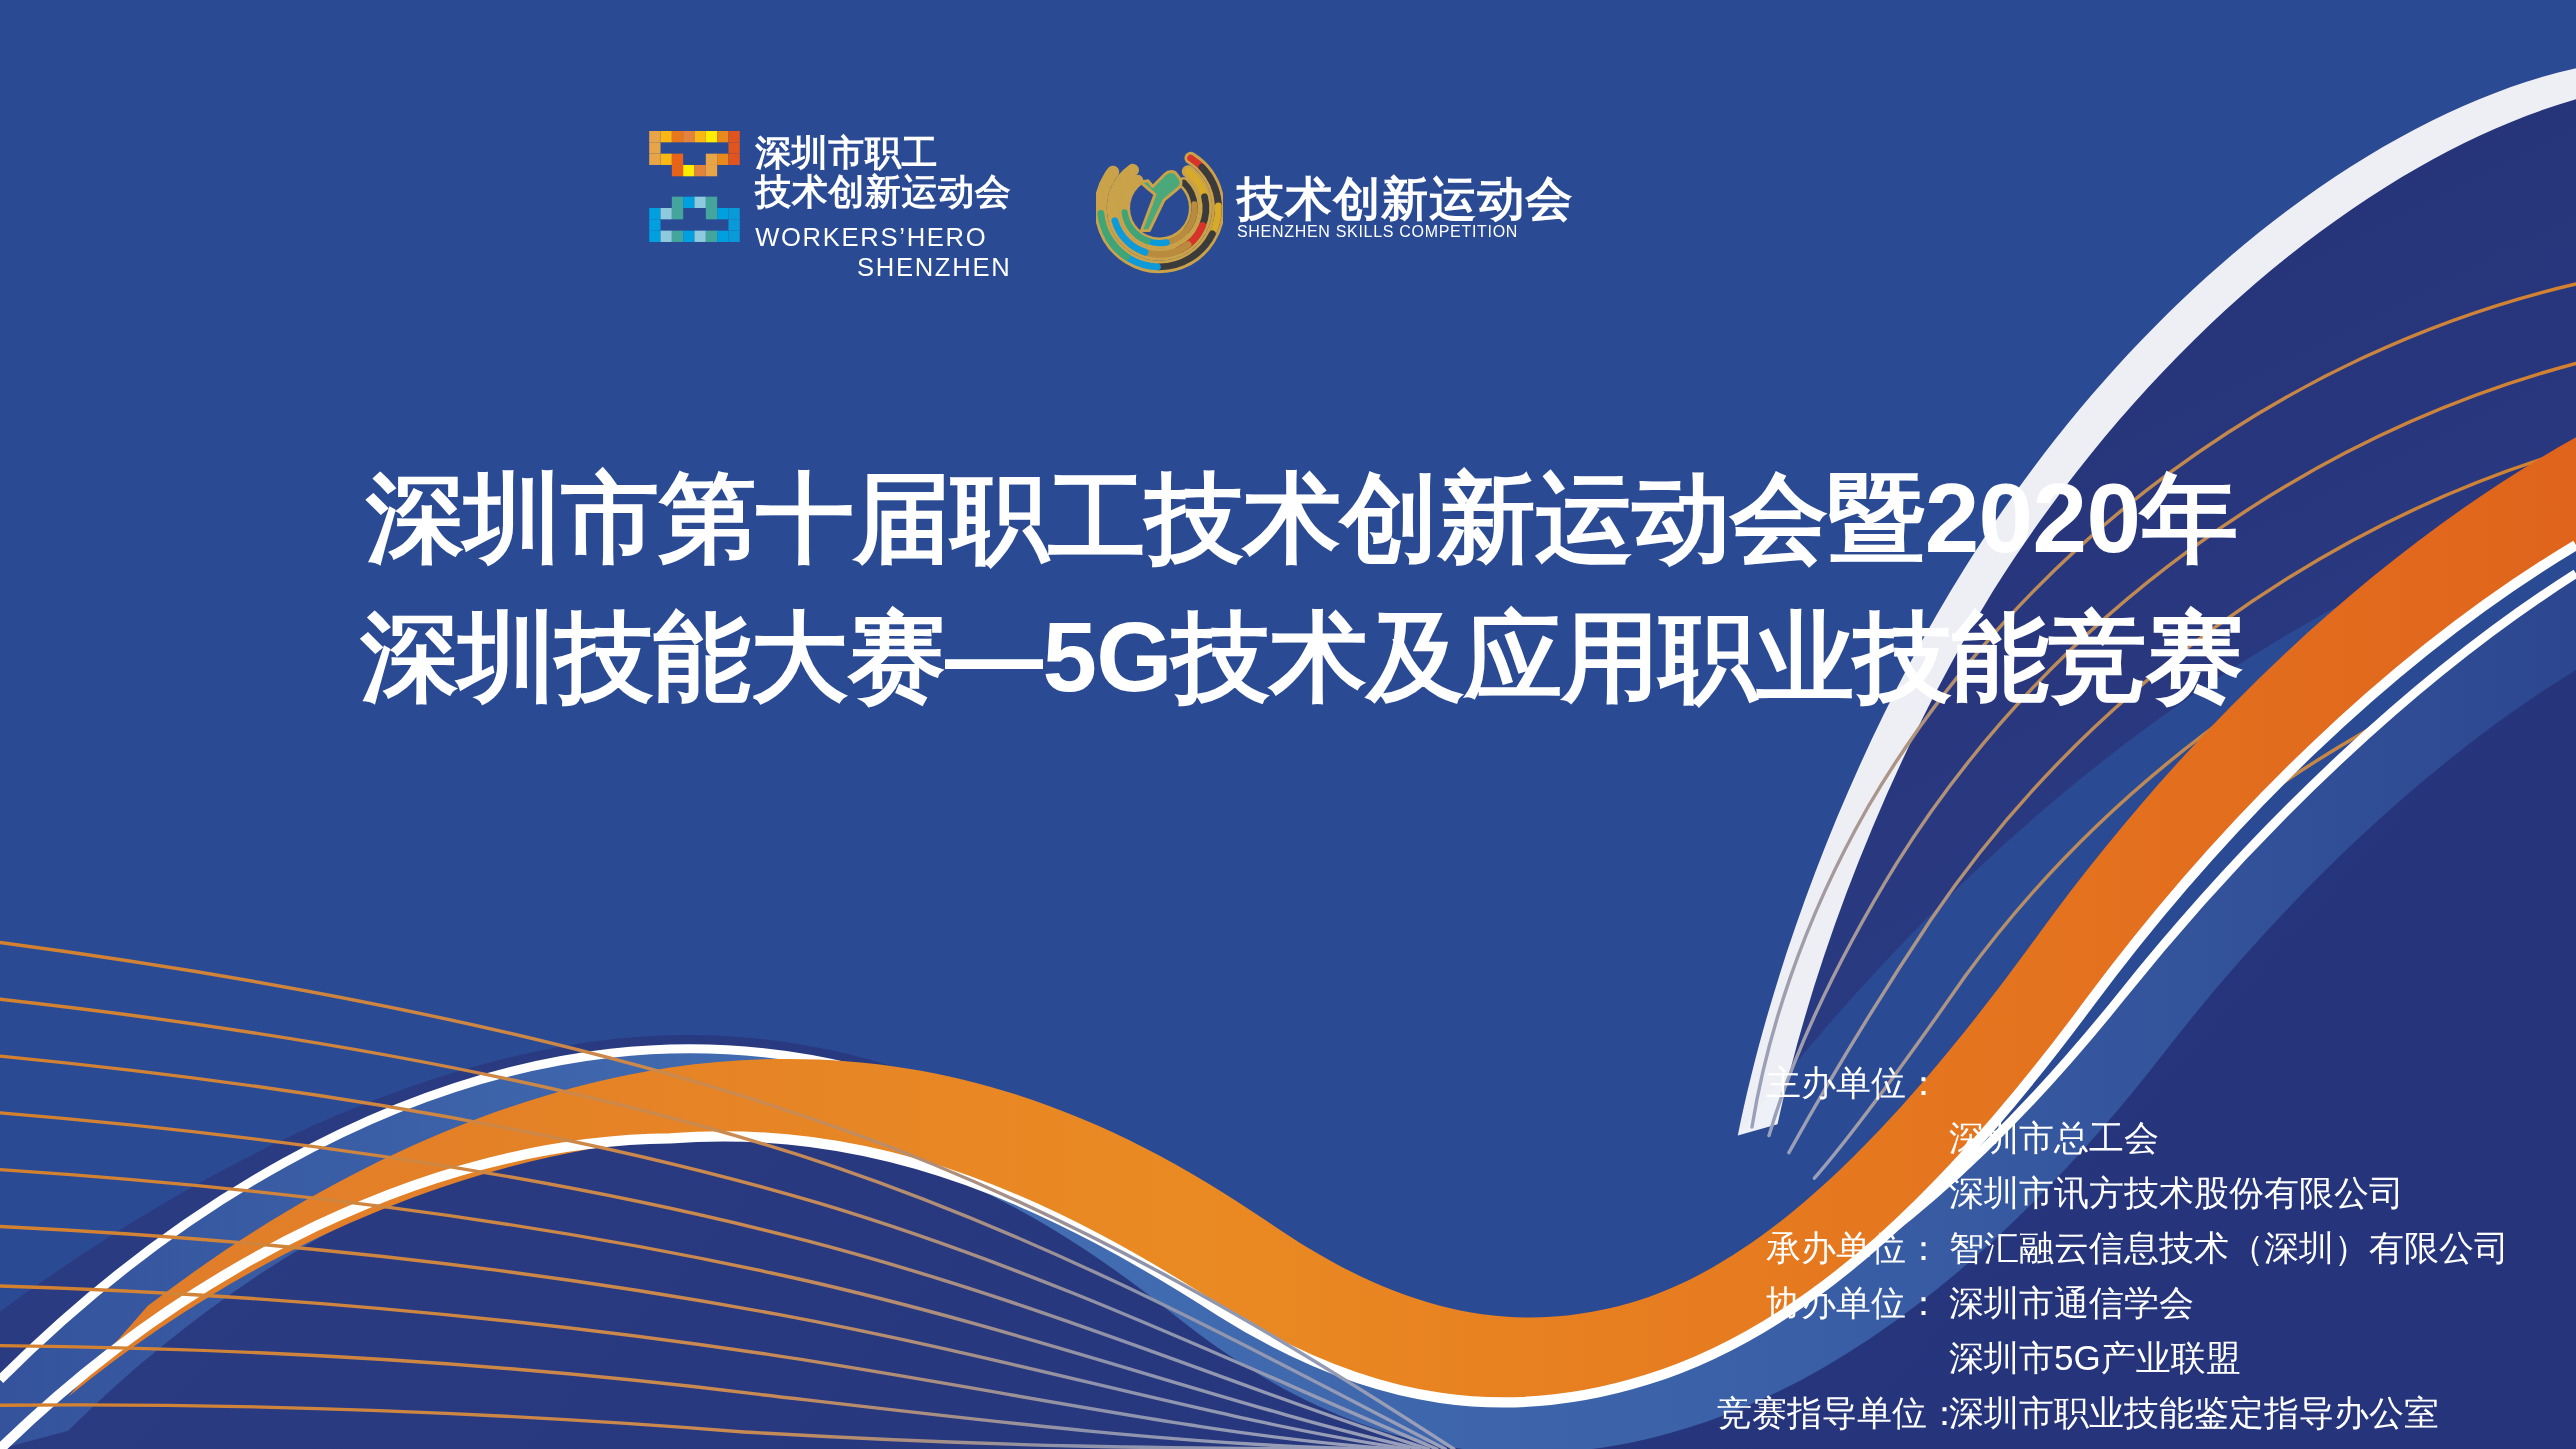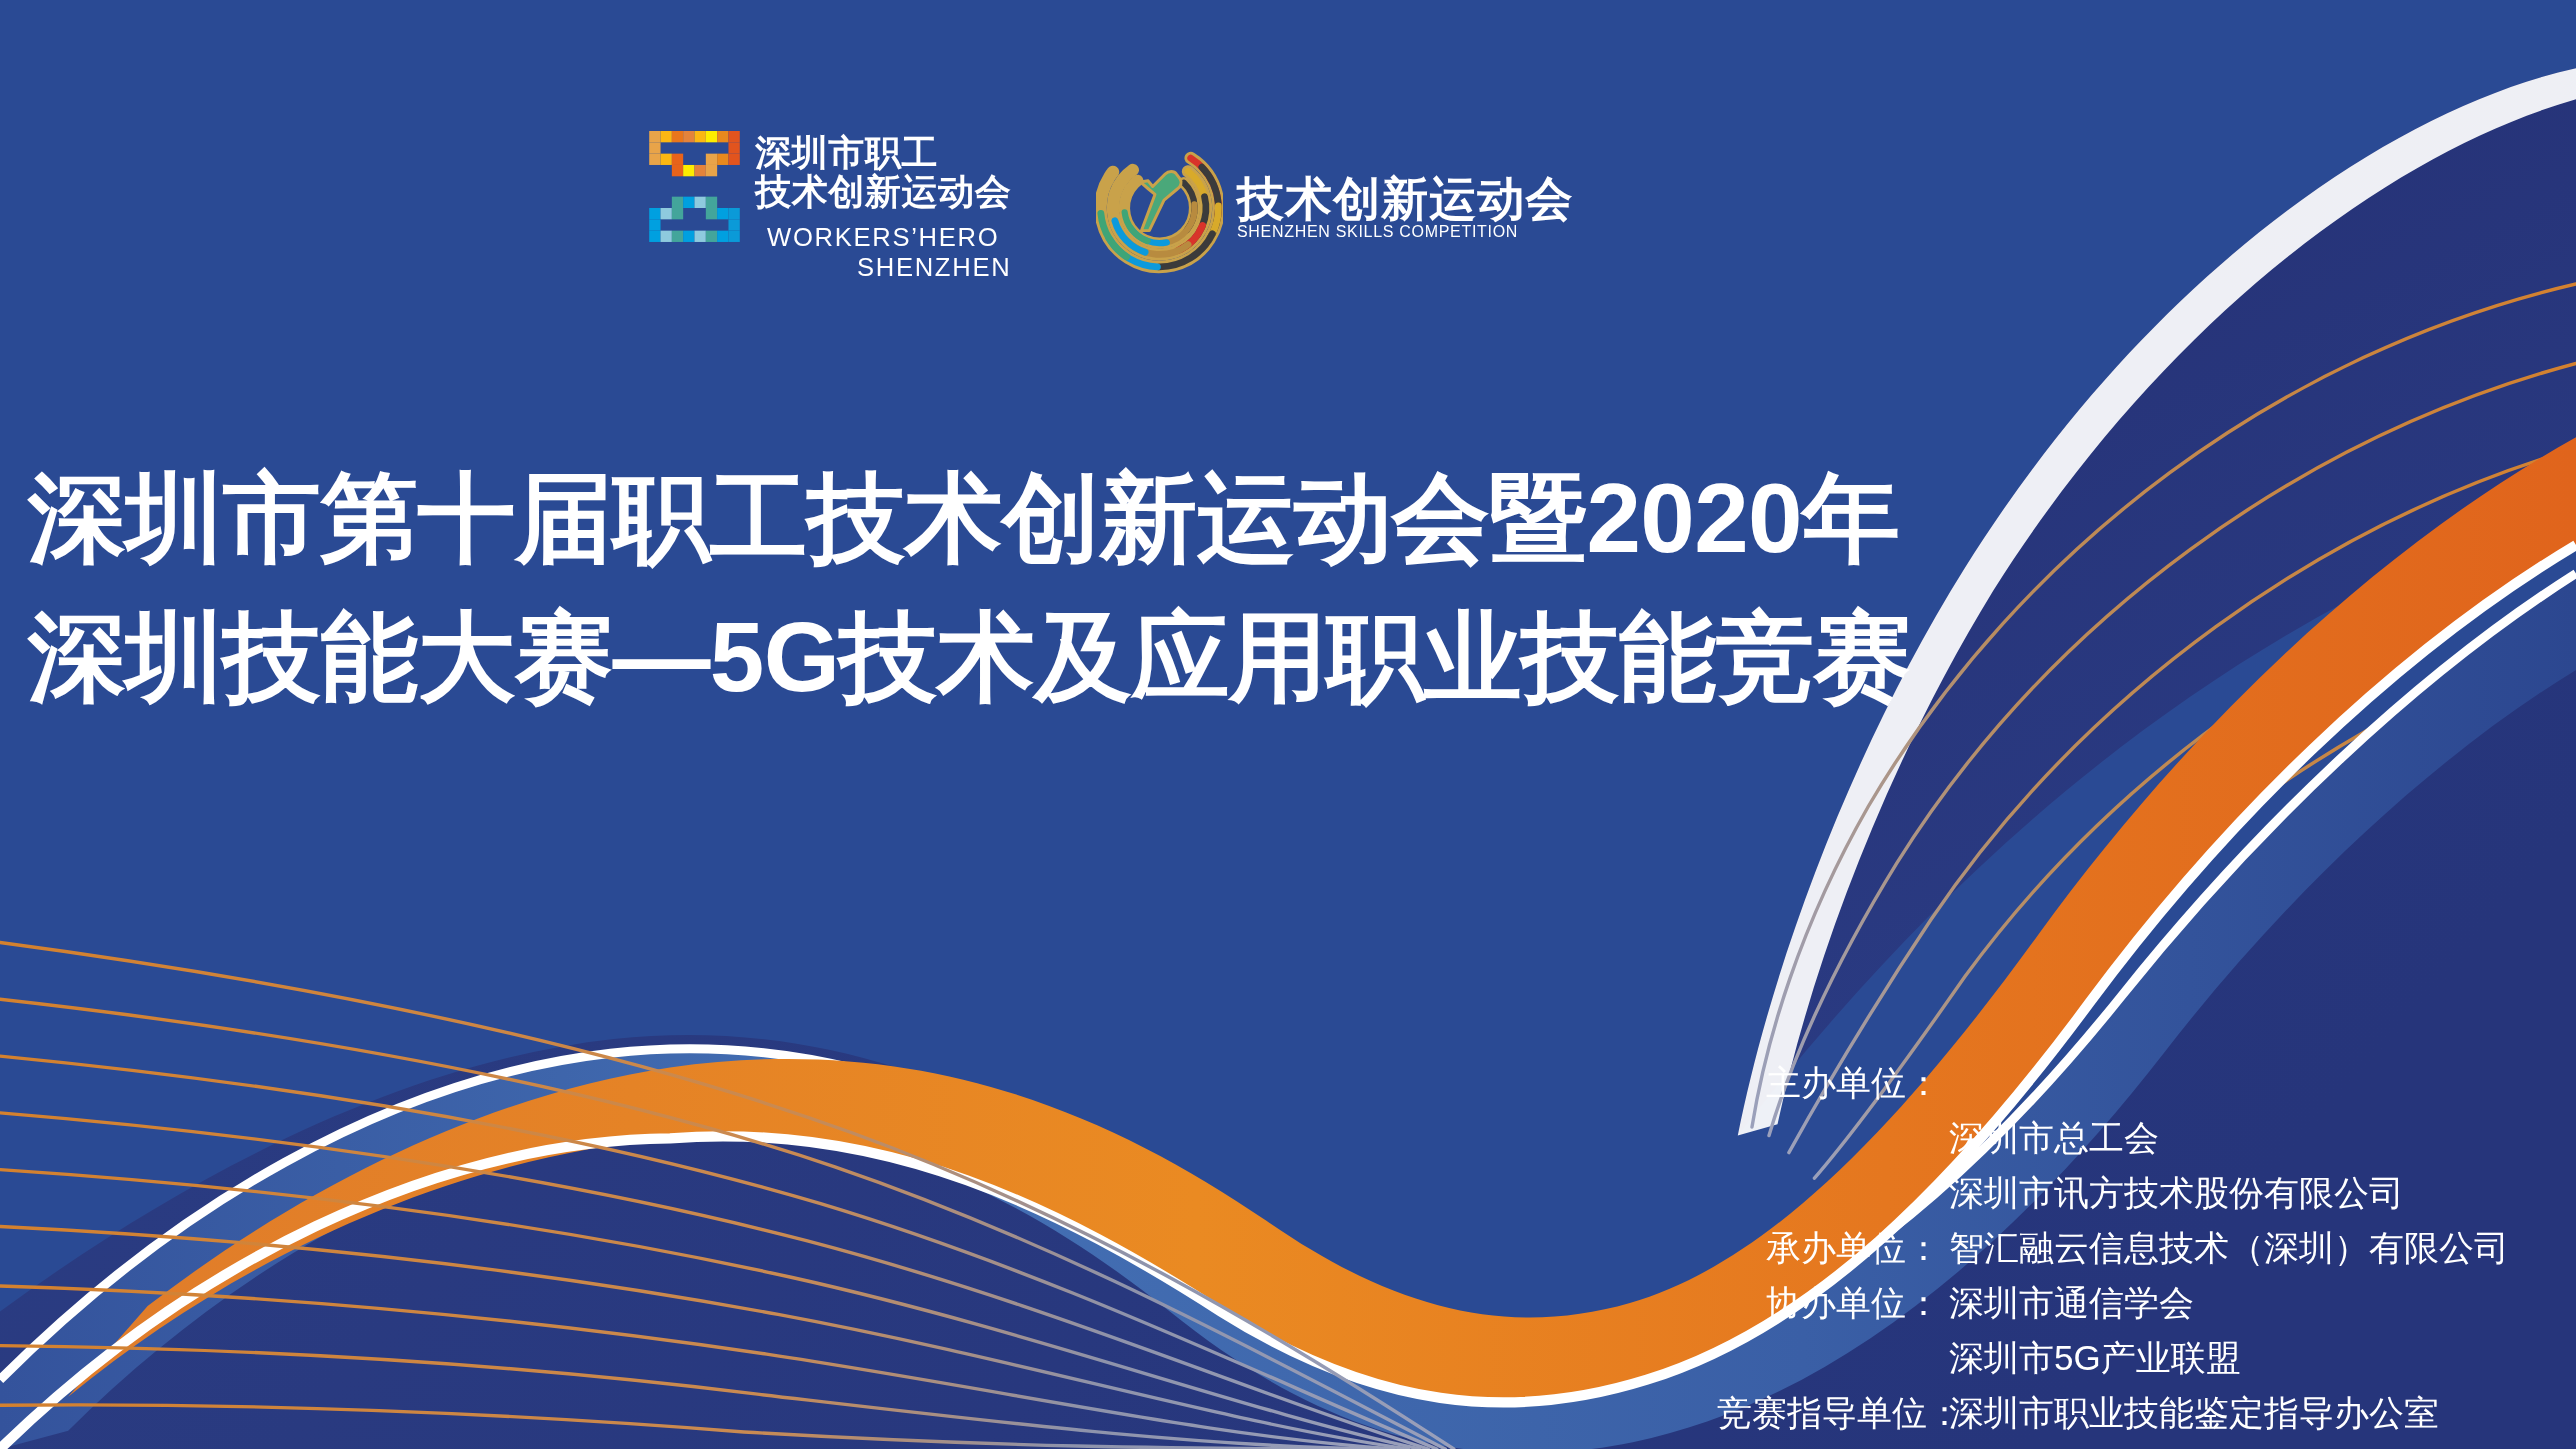--- a/index.html
+++ b/index.html
@@ -25,42 +25,42 @@
   
   .wh-mark{width:91px;height:154px;display:block;margin-right:14.8px;}
   .wh-text{display:flex;flex-direction:column;justify-content:center;color:#ffffff;}
   .wh-cn1,.wh-cn2{
     font-size:36px;line-height:1.06;font-weight:700;letter-spacing:0.6px;
     white-space:nowrap;
   }
   .wh-cn2{margin-top:1.1px;}
   .wh-en1{
     font-size:25.6px;line-height:1.16;font-weight:400;letter-spacing:1.7px;
-    text-align:center;white-space:nowrap;margin-top:12px;
+    text-align:left;white-space:nowrap;margin-top:12px;
   }
   .wh-en2{
     font-size:25.6px;line-height:1.16;font-weight:400;letter-spacing:1.7px;
     text-align:right;white-space:nowrap;
   }
 
   
   .sc-mark{width:127px;height:154px;display:block;margin-right:13.6px;}
   .sc-text{display:flex;flex-direction:column;justify-content:center;color:#ffffff;}
   .sc-cn{
     font-size:47px;line-height:1.0;font-weight:700;letter-spacing:1.1px;white-space:nowrap;
   }
   .sc-en{
     font-size:16px;line-height:1.2;font-weight:400;letter-spacing:0.7px;
     white-space:nowrap;margin-top:0;
   }
 
   
   #title-wrap{
     position:absolute;left:0;top:449px;width:2576px;
-    text-align:left;z-index:6;pointer-events:none;padding-left:28px;
+    text-align:center;z-index:6;pointer-events:none;padding-left:28px;
   }
   .title-line{
     color:#ffffff;
     font-size:98px;
     line-height:1.42;
     font-weight:700;
     letter-spacing:-0.6px;
     white-space:nowrap;
   }
 

